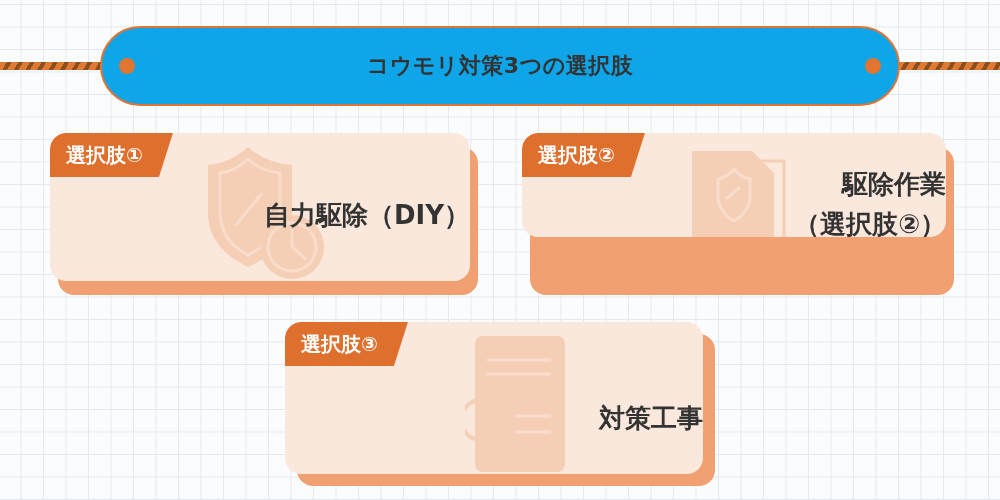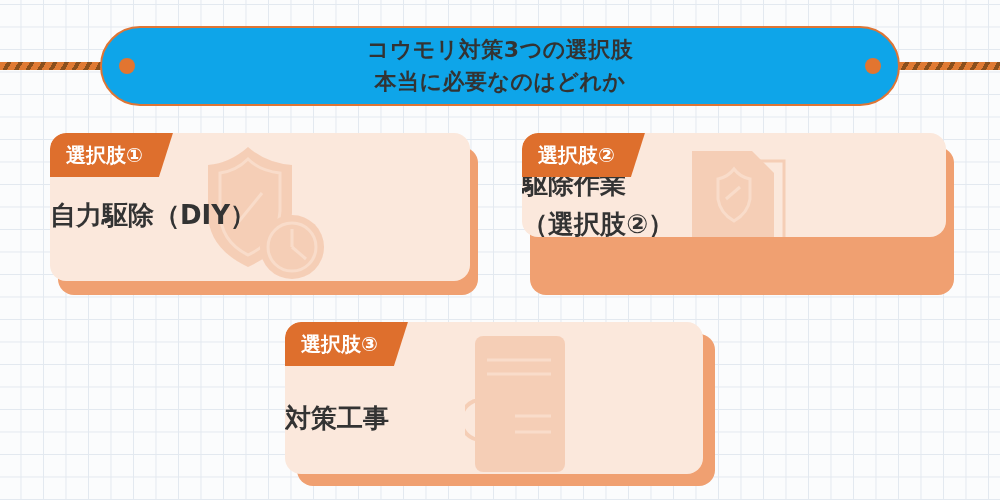--- a/index.html
+++ b/index.html
@@ -53,21 +53,21 @@
     position: absolute;
     background: #f0a071;
     border-radius: 16px;
   }
   .card {
     position: absolute;
     background: #fbe8dc;
     border-radius: 16px;
     overflow: hidden;
     display: flex; flex-direction: column;
-    align-items: flex-start; justify-content: center;
+    align-items: flex-end; justify-content: center;
   }
   .card .label {
     position: absolute; left: 0; top: 0;
     height: 44px;
     padding: 0 30px 0 16px;
     background: #de6f2d;
     color: #ffffff;
     font-size: 20px; font-weight: bold;
     line-height: 44px;
     clip-path: polygon(0 0, 100% 0, calc(100% - 14px) 100%, 0 100%);
@@ -87,21 +87,20 @@
 </head>
 <body>
 
 <div class="rope left"></div>
 <div class="rope right"></div>
 
 <div class="title-pill">
   <span class="dot left"></span>
   <span class="dot right"></span>
   <div class="title-line">コウモリ対策3つの選択肢</div>
-  <div class="title-line">本当に必要なのはどれか</div>
 </div>
 
 <div class="card-wrap" style="left:50px; top:133px;">
   <div class="card-shadow" style="left:8px; top:14px; width:420px; height:148px;"></div>
   <div class="card" style="left:0; top:0; width:420px; height:148px;">
     <div class="label">選択肢①</div>
     <svg class="bg-icon" style="left:150px; top:10px;" width="130" height="140" viewBox="0 0 130 140">
       <path d="M8 22 Q30 20 48 4 Q66 20 92 22 L92 70 Q90 105 48 124 Q8 105 8 70 Z" fill="#f1b998"></path>
       <path d="M20 30 Q36 28 48 16 Q60 28 80 30 L80 68 Q78 98 48 112 Q20 98 20 68 Z" fill="none" stroke="#f7d2bc" stroke-width="3"></path>
       <line x1="36" y1="82" x2="62" y2="50" stroke="#f7d2bc" stroke-width="3"></line>

